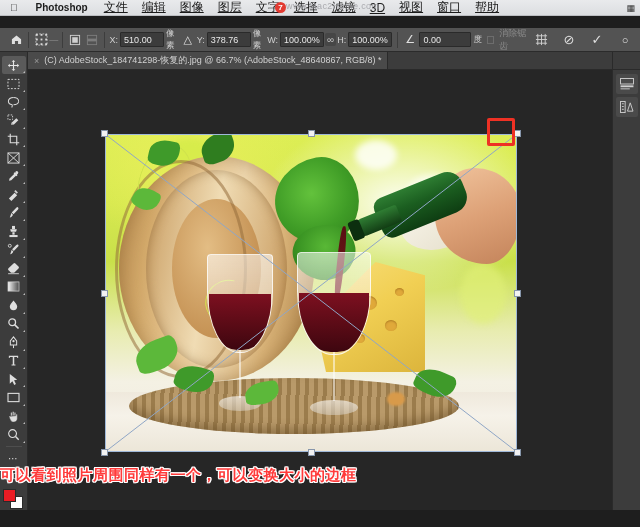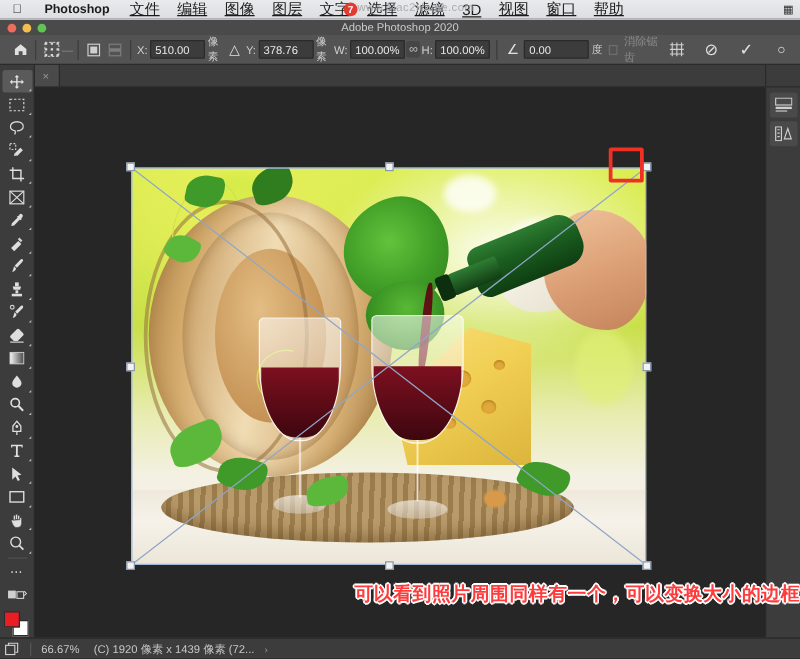--- a/index.html
+++ b/index.html
@@ -283,21 +283,21 @@
     border:1px solid #8796ab;
   }
   .hl-box {
     position:absolute; left:487px; top:118px; width:28px; height:28px;
     border:3px solid #ee3124; border-radius:2px; z-index: 30;
   }
 
   
   .annot {
     position:absolute; left:0; right:0; top:466px;
-    text-align:right; font-size:15px; font-weight:bold;
+    text-align:left; font-size:15px; font-weight:bold;
     color:#ff3b3b; letter-spacing:.5px;
     text-shadow:
       -1px -1px 0 #fff, 1px -1px 0 #fff, -1px 1px 0 #fff, 1px 1px 0 #fff,
       0 -1.3px 0 #fff, 0 1.3px 0 #fff, -1.3px 0 0 #fff, 1.3px 0 0 #fff;
     z-index: 25; pointer-events:none;
   }
 
   
   .rightdock {
     position:absolute; top:70px; right:0; width:28px; bottom:17px;
@@ -344,28 +344,20 @@
     <span class="mi">3D</span>
     <span class="mi">视图</span>
     <span class="mi">窗口</span>
     <span class="mi">帮助</span>
     <span class="spacer"></span>
     <span class="sysicon">▦</span>
   </div>
   <div class="wm-badge">7</div>
   <div class="watermark">www.Mac2Home.com</div>
 
-  <div class="titlestrip">
-    <div class="lights">
-      <span class="light l-red"></span>
-      <span class="light l-yel"></span>
-      <span class="light l-grn"></span>
-    </div>
-    <div class="apptitle">Adobe Photoshop 2020</div>
-  </div>
 
   <div class="optbar">
     <div class="ob-btn home">
       <svg width="11" height="11" viewBox="0 0 12 12">
           <path d="M6 1.5 1 5.6V11h3.3V7.6h3.4V11H11V5.6z" fill="#e0e0e0"></path>
         </svg>
     </div>
     <div class="ob-sep"></div>
     <div class="ob-btn">
       <svg width="13" height="13" viewBox="0 0 14 14">
@@ -438,20 +430,21 @@
       </span>
       <span class="ob-btn" style="font-size:13px;">⊘</span>
       <span class="ob-btn" style="font-size:13px;">✓</span>
       <span class="ob-btn" style="font-size:11px;">○</span>
     </div>
   </div>
 
   <div class="tabbar">
     <div class="doctab">
       <span class="tab-close">×</span>
+      <span>(C) AdobeStock_184741298-恢复的.jpg @ 66.7% (AdobeStock_48640867, RGB/8) *</span>
     </div>
   </div>
   <div class="rightstrip"></div>
 
   <div class="toolbar">
     <div class="tool active">
       <svg width="13" height="13" viewBox="0 0 14 14">
           <path d="M7 1l2 2H7.6v3.4H11V5l2 2-2 2V7.6H7.6V11H9l-2 2-2-2h1.4V7.6H3V9L1 7l2-2v1.4h3.4V3H5z" fill="#e6e6e6"></path>
         </svg>
       <i class="corner"></i>
@@ -712,26 +705,14 @@
     </div>
     <div class="dockbtn">
       <svg width="14" height="12" viewBox="0 0 15 13">
           <rect x="0.5" y="0.5" width="5" height="12" fill="none" stroke="#cfcfcf"></rect>
           <path d="M2 3h2M2 6h2M2 9h2" stroke="#cfcfcf"></path>
           <path d="M8 11l3-9 3 9z" fill="none" stroke="#cfcfcf"></path>
         </svg>
     </div>
   </div>
 
-  <div class="statusbar">
-    <span class="sb-icon">
-      <svg width="12" height="11" viewBox="0 0 13 12">
-          <rect x="0.5" y="2.5" width="8" height="8" fill="none" stroke="#cfcfcf"></rect>
-          <path d="M3 2.5V0.5h8v8h-2" fill="none" stroke="#cfcfcf"></path>
-        </svg>
-    </span>
-    <span class="sb-sep"></span>
-    <span class="sb-zoom">66.67%</span>
-    <span>(C) 1920 像素 x 1439 像素 (72...</span>
-    <span class="sb-arrow">›</span>
-  </div>
 
 </div>
 
 </body></html>

